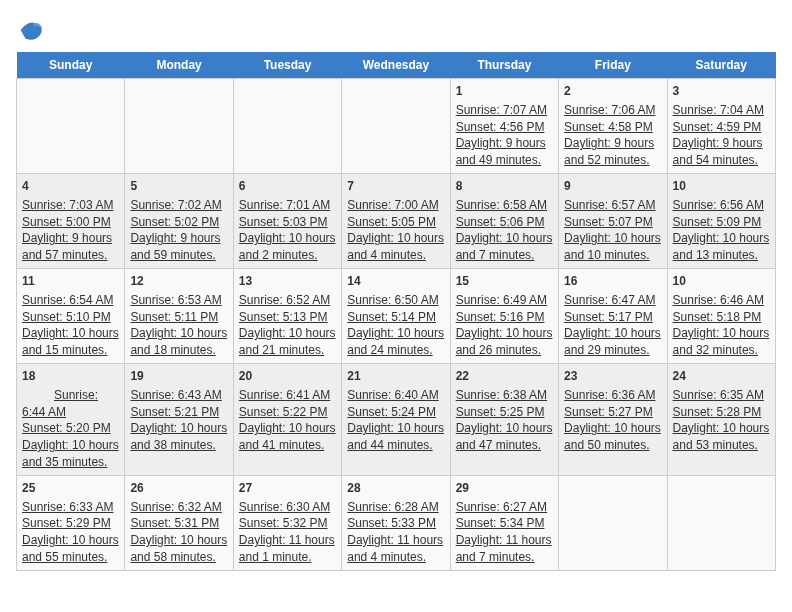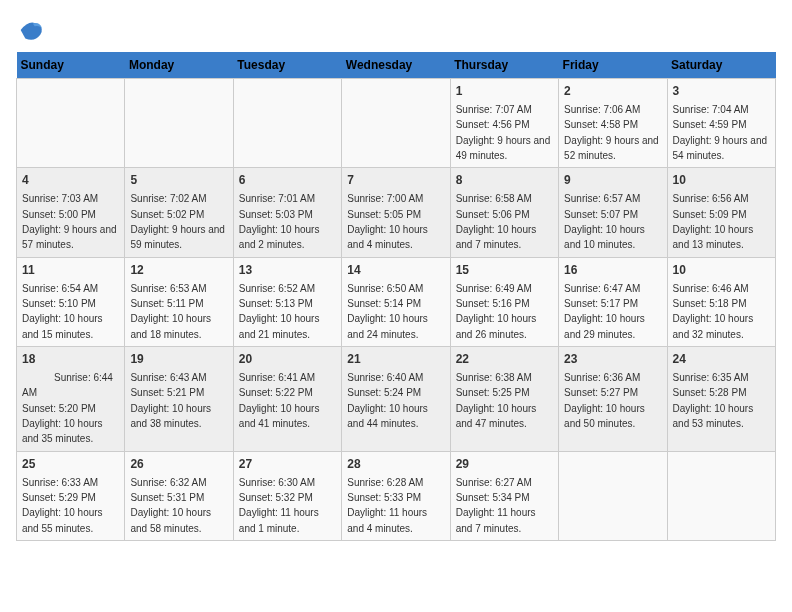--- a/index.html
+++ b/index.html
@@ -48,23 +48,23 @@
       color: #555;
       font-weight: normal;
     }
     table {
       width: 100%;
       border-collapse: collapse;
       font-size: 11px;
     }
     thead tr th {
       background-color: #3a7dc9;
-      color: #000000;
+      color: #ffffff;
       padding: 6px 4px;
-      text-align: left;
+      text-align: center;
       font-size: 12px;
       font-weight: bold;
     }
     tbody tr td {
       border: 1px solid #ccc;
       vertical-align: top;
       padding: 4px 5px;
       width: calc(100% / 7);
       min-height: 80px;
       color: #333;
@@ -76,22 +76,23 @@
     tbody tr:nth-child(even) td {
       background-color: #eeeeee;
     }
     .day-num {
       font-weight: bold;
       font-size: 12px;
       display: block;
       margin-bottom: 2px;
     }
     .day-info {
-      font-size: 10px;
-      color: #333;
+      font-size: 12px;
+      color: #333;
+      text-decoration: underline;
     }
   </style>
 </head>
 <body>
 
 <div class="header-area">
   <div class="logo">
     <svg class="logo-icon" viewBox="0 0 30 30" xmlns="http://www.w3.org/2000/svg">
       <path d="M5 15 Q15 2 25 10 Q30 14 26 20 Q20 28 10 24 Z" fill="#3a7dc9"></path>
       <path d="M18 8 Q26 6 28 14 Q26 10 20 11 Z" fill="#5a9de0"></path>

